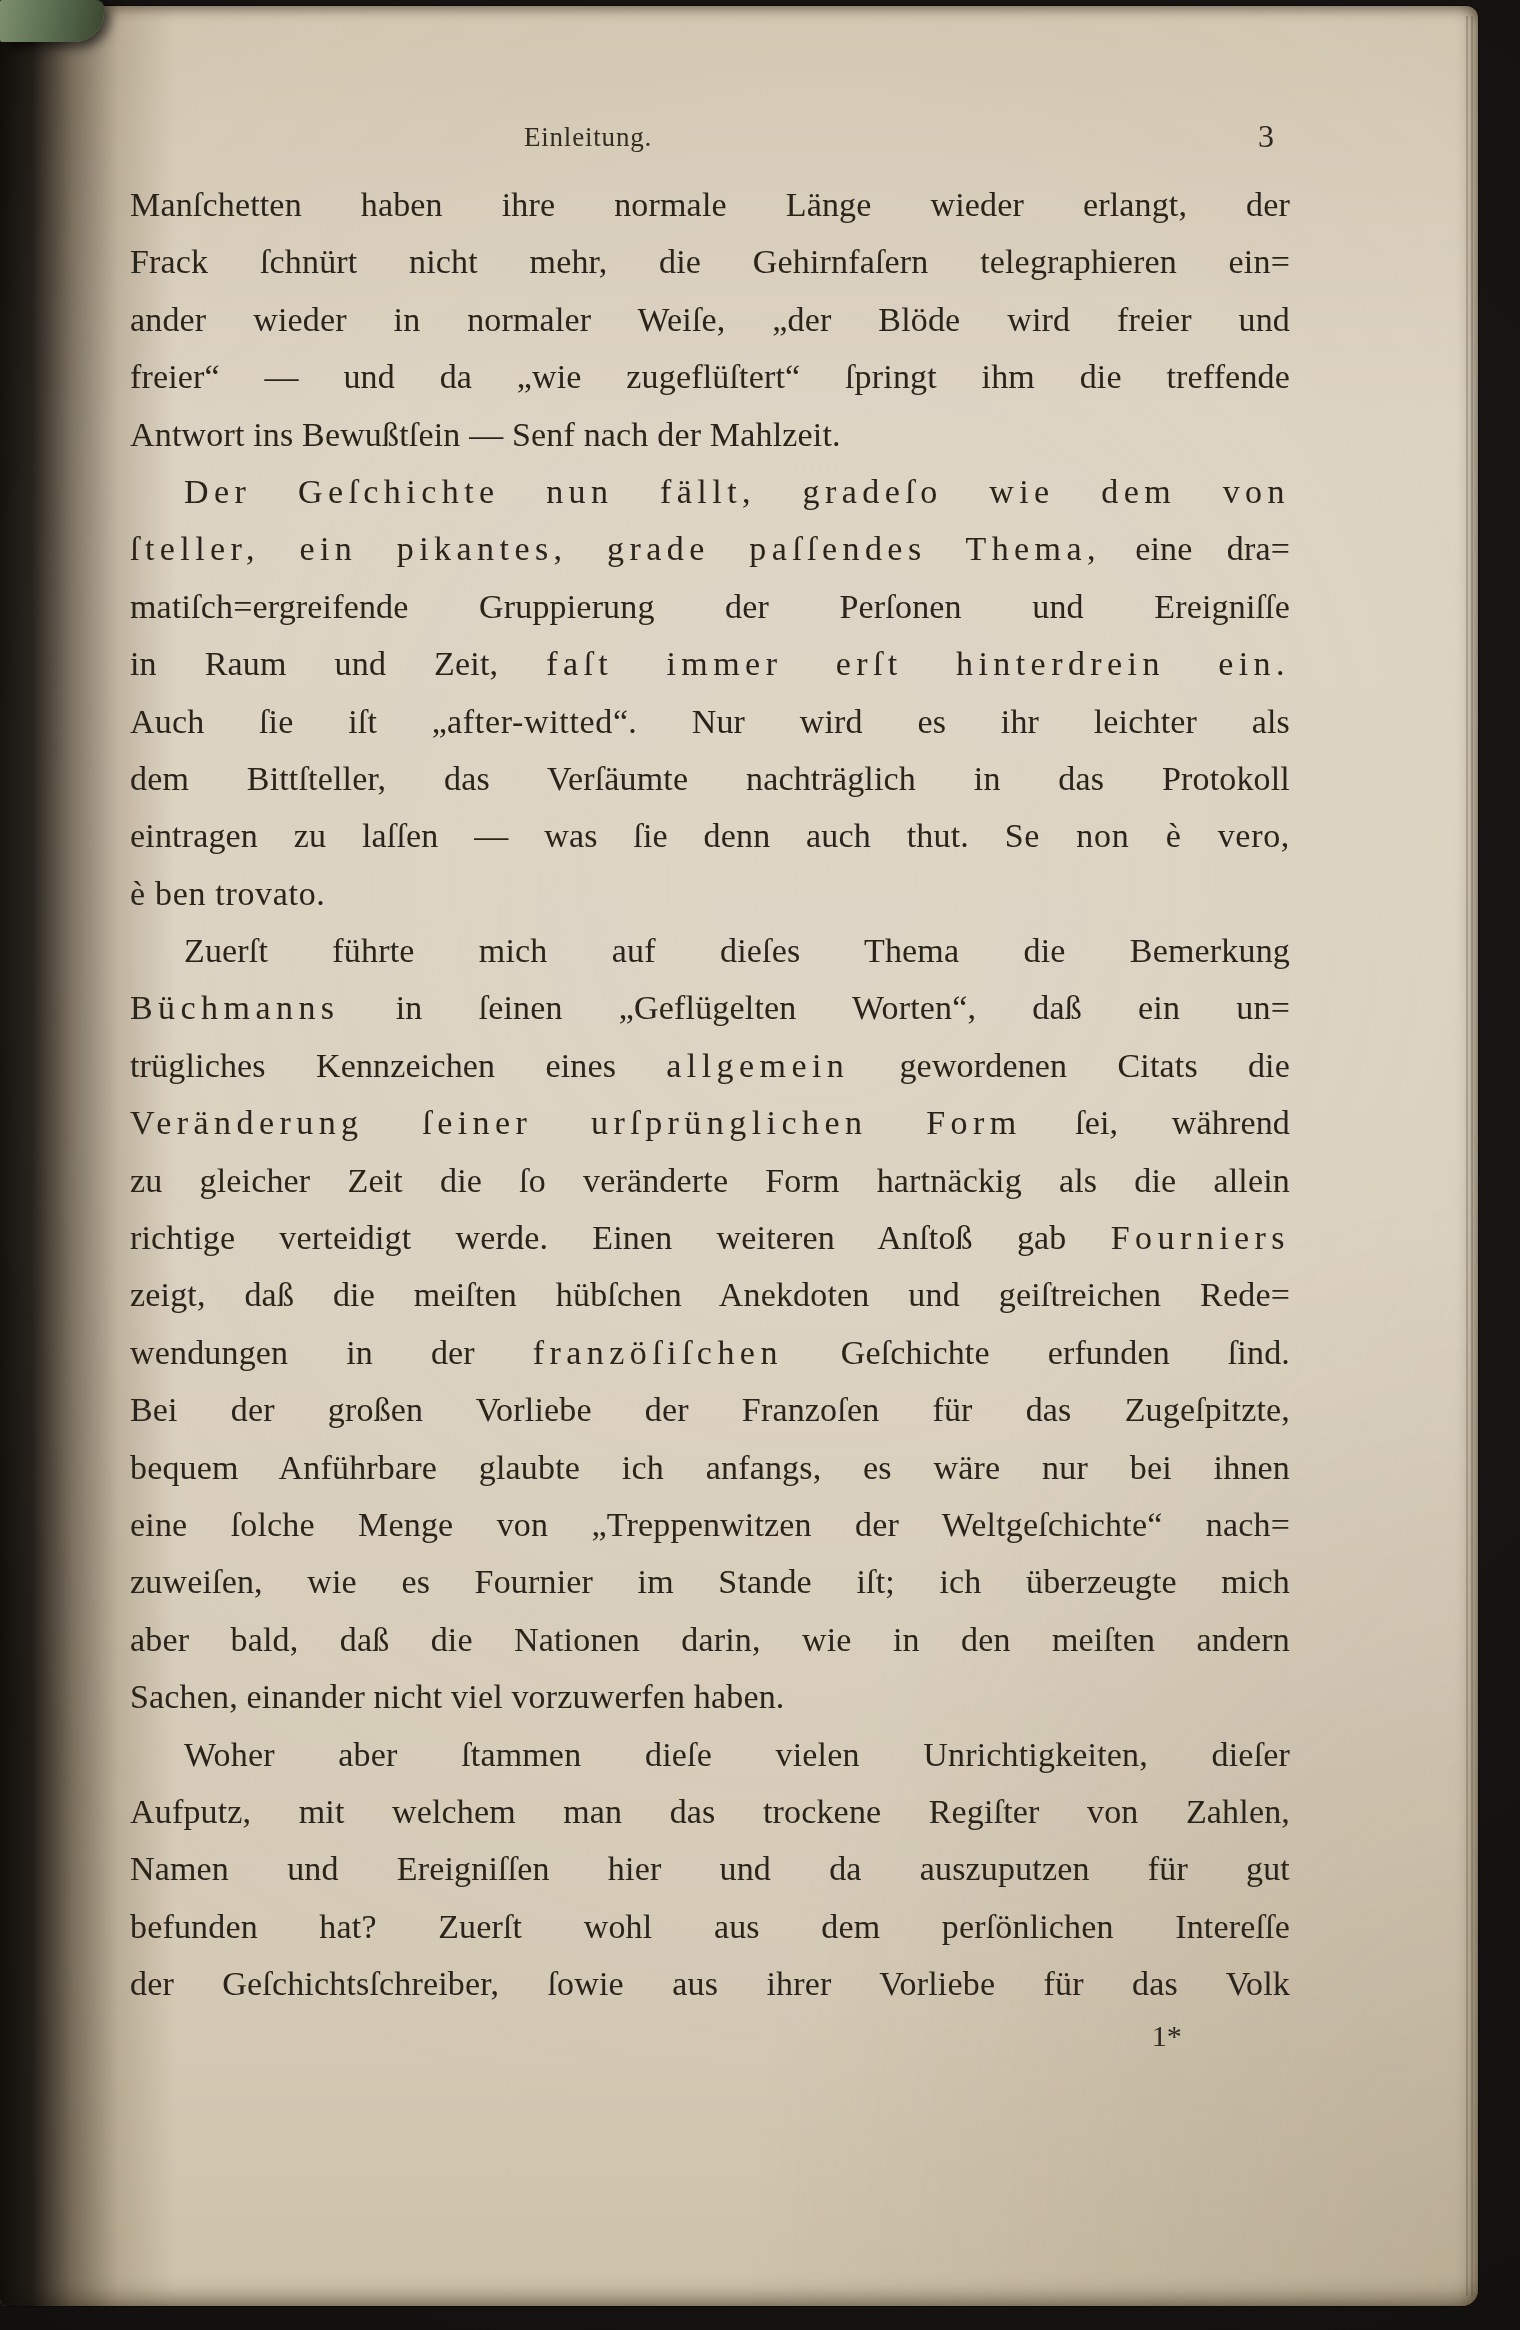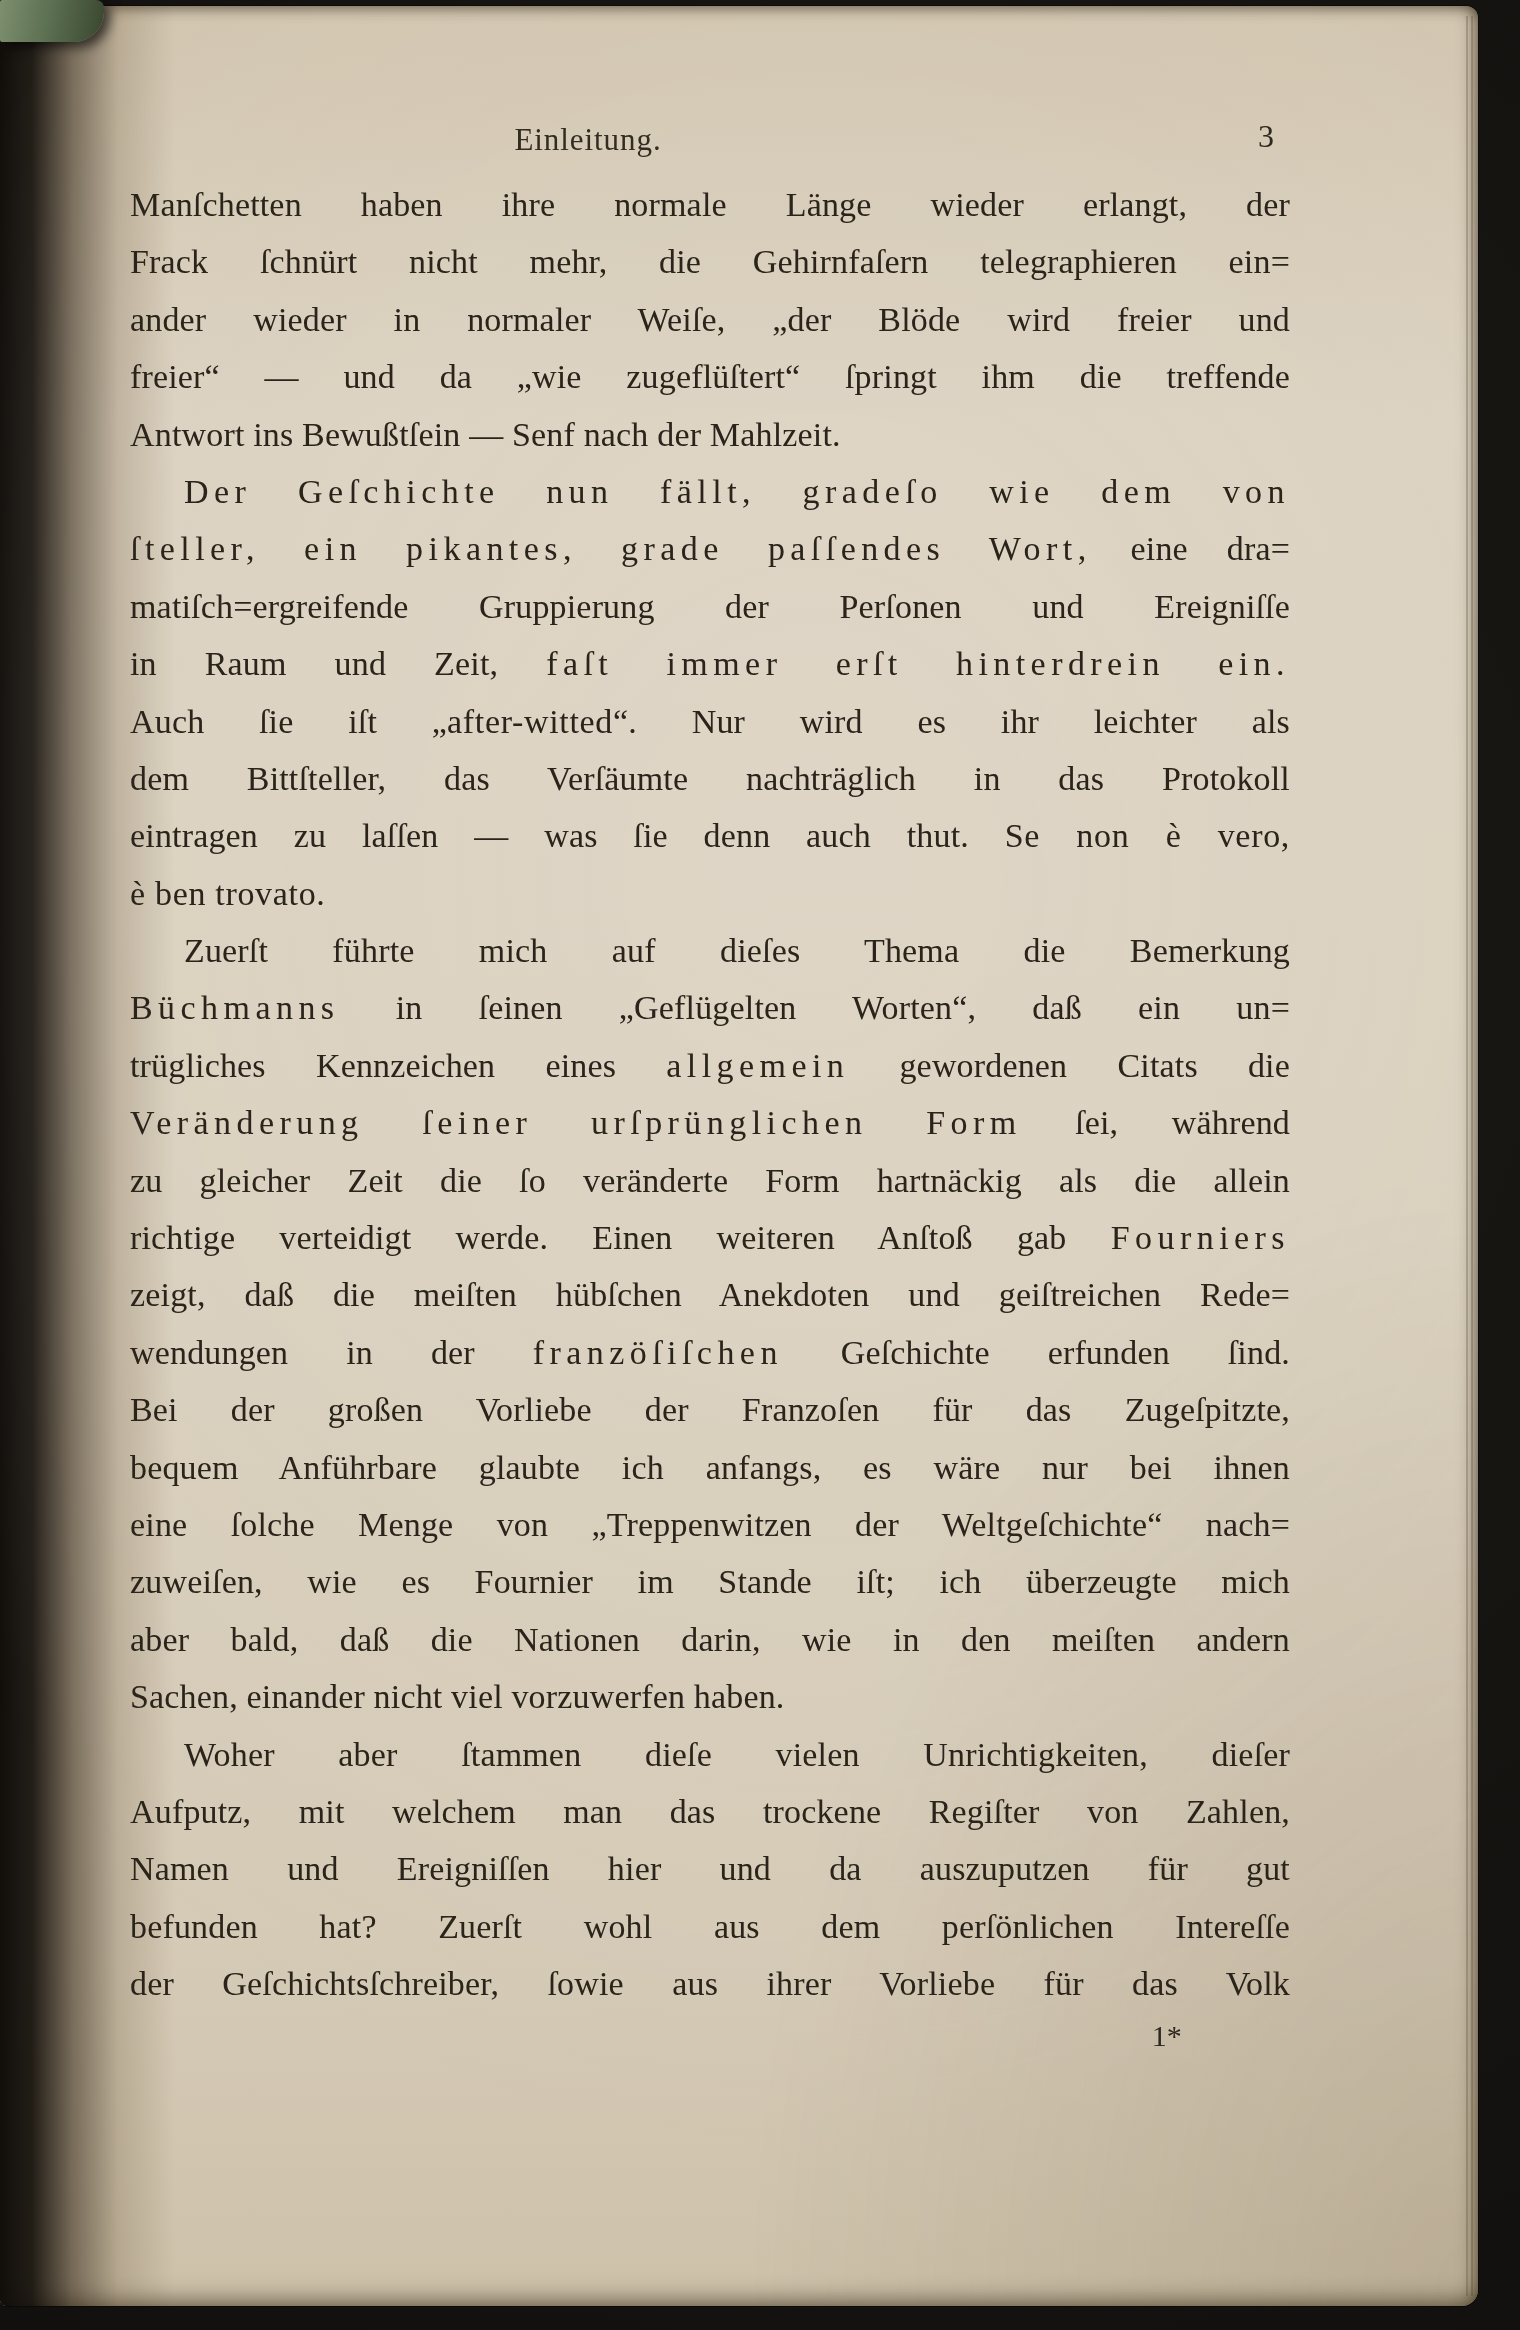--- a/index.html
+++ b/index.html
@@ -93,21 +93,21 @@
     position: absolute;
     top: 116px;
     left: 0;
     width: 100%;
     height: 44px;
   }
   .header .title {
     position: absolute;
     left: 458px;
     transform: translateX(-50%);
-    font-size: 31px;
+    font-size: 27px;
     letter-spacing: .03em;
     color: #332c21;
   }
   .header .pagenum {
     position: absolute;
     right: 16px;
     top: -4px;
     font-size: 32px;
     color: #2e2820;
   }
@@ -155,21 +155,21 @@
         <span class="pagenum">3</span>
       </div>
       <div class="body">
 
       <div class="line"><span>Manſchetten haben ihre normale Länge wieder erlangt, der</span></div>
           <div class="line"><span>Frack ſchnürt nicht mehr, die Gehirnfaſern telegraphieren ein=</span></div>
           <div class="line"><span>ander wieder in normaler Weiſe, „der Blöde wird freier und</span></div>
           <div class="line"><span>freier“ — und da „wie zugeflüſtert“ ſpringt ihm die treffende</span></div>
           <div class="line end"><span>Antwort ins Bewußtſein — Senf nach der Mahlzeit.</span></div>
           <div class="line ind"><span class="sp">Der Geſchichte nun fällt, gradeſo wie dem von</span></div>
-          <div class="line"><span class="sp">ſteller, ein pikantes, grade paſſendes Wort,</span><span> eine dra=</span></div>
+          <div class="line"><span class="sp">ſteller, ein pikantes, grade paſſendes Thema,</span><span> eine dra=</span></div>
           <div class="line"><span>matiſch=ergreifende Gruppierung der Perſonen und Ereigniſſe</span></div>
           <div class="line"><span>in Raum und Zeit, </span><span class="sp">faſt immer erſt hinterdrein ein.</span></div>
           <div class="line"><span>Auch ſie iſt „</span><span class="it">after-witted</span><span>“. Nur wird es ihr leichter als</span></div>
           <div class="line"><span>dem Bittſteller, das Verſäumte nachträglich in das Protokoll</span></div>
           <div class="line"><span>eintragen zu laſſen — was ſie denn auch thut. </span><span class="it">Se non è vero,</span></div>
           <div class="line end"><span class="it">è ben trovato.</span></div>
           <div class="line ind"><span>Zuerſt führte mich auf dieſes Thema die Bemerkung</span></div>
           <div class="line"><span class="sp">Büchmanns</span><span> in ſeinen „Geflügelten Worten“, daß ein un=</span></div>
           <div class="line"><span>trügliches Kennzeichen eines </span><span class="sp">allgemein</span><span> gewordenen Citats die</span></div>
           <div class="line"><span class="sp">Veränderung ſeiner urſprünglichen Form</span><span> ſei, während</span></div>

